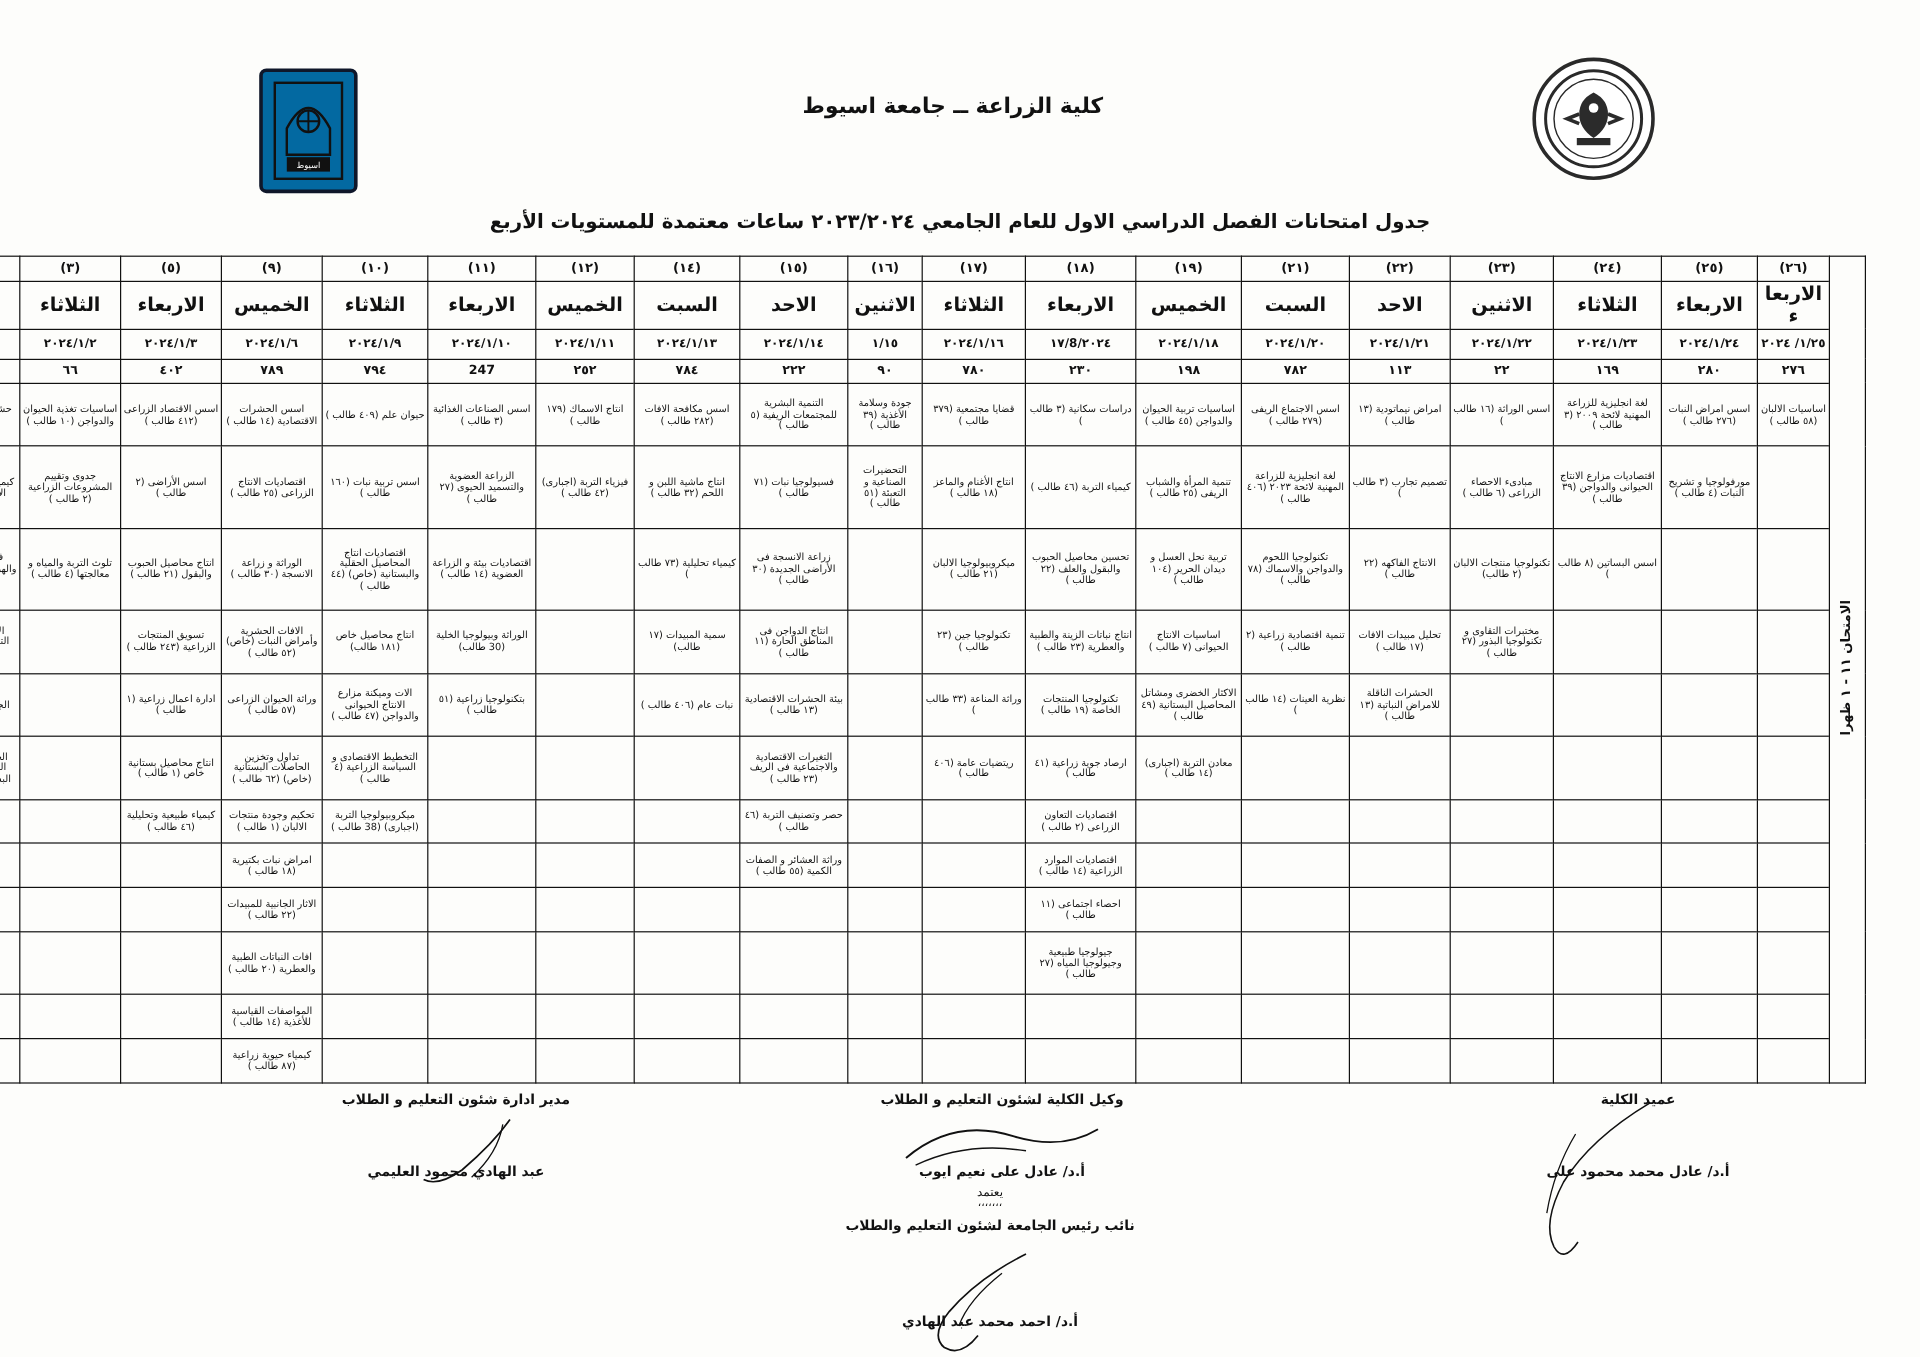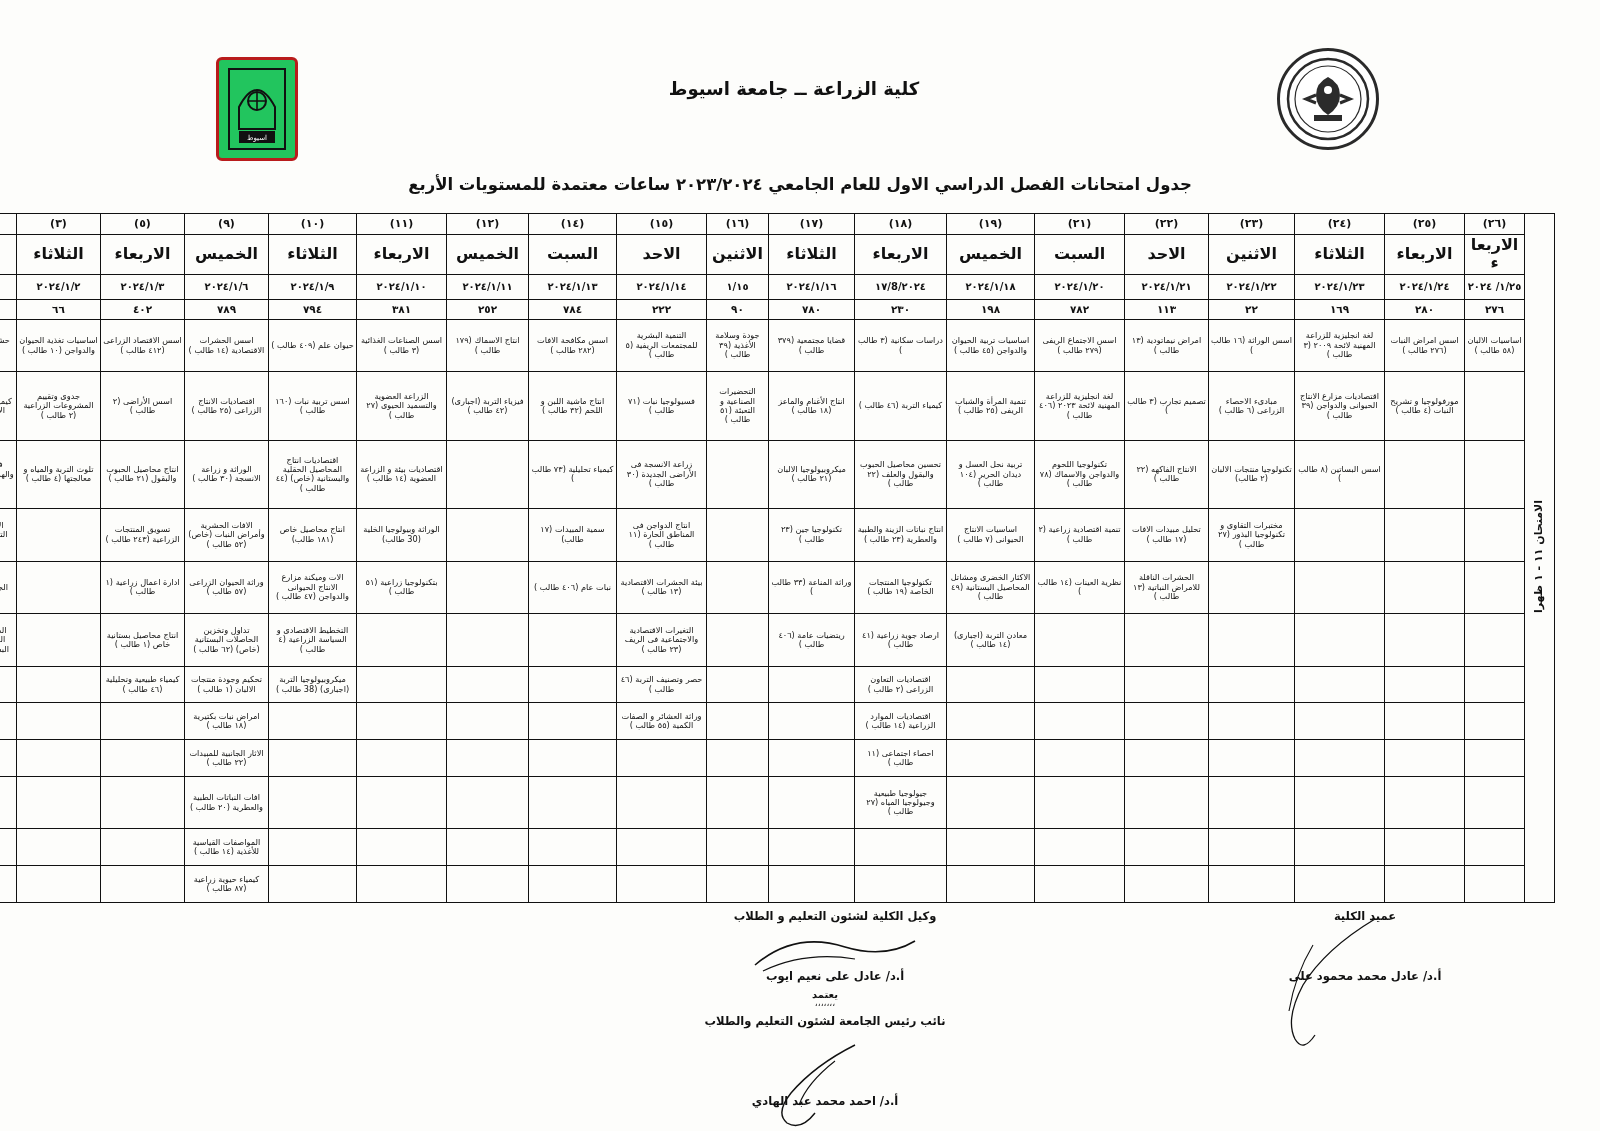--- a/index.html
+++ b/index.html
@@ -9,23 +9,23 @@
     font-family:"DejaVu Sans","Liberation Sans",sans-serif;
     color:#111;
     position:relative;
     overflow:hidden;
   }
   .page{position:relative;width:1600px;height:1131px;}
 
   
   .logo-left{
     position:absolute;left:216px;top:57px;width:76px;height:98px;
-    border:3px solid #b91c1c;border-radius:6px;
+    border:3px solid #0f172a;border-radius:6px;
     display:flex;align-items:center;justify-content:center;
-    background:#22c55e;
+    background:#0369a1;
   }
   .logo-left svg{display:block;}
   .logo-right{
     position:absolute;left:1277px;top:48px;width:96px;height:96px;
     border-radius:50%;border:3px solid #2a2a2a;
     display:flex;align-items:center;justify-content:center;background:#fff;
   }
   .logo-right svg{display:block;}
 
   .univ-title{
@@ -86,21 +86,21 @@
 
   
   .sigs{position:absolute;left:75px;top:905px;width:1480px;height:210px;}
   .sig{position:absolute;text-align:center;font-size:11.5px;}
   .sig .role{font-weight:bold;display:block;margin-bottom:46px;}
   .sig .name{display:block;font-weight:bold;}
   .sig-dean{right:40px;top:4px;width:300px;}
   .sig-vice{right:560px;top:4px;width:320px;}
   .sig-mgr{right:1010px;top:4px;width:330px;}
   .sig-approve{right:560px;top:84px;width:340px;text-align:center;}
-  .sig-approve .approve-word{font-size:10px;font-weight:bold;display:block;}
+  .sig-approve .approve-word{font-size:10px;font-weight:normal;display:block;}
   .sig-approve .dots{font-size:9px;letter-spacing:2px;display:block;margin-top:-2px;}
   .sig-approve .role2{font-weight:bold;display:block;margin-top:6px;}
   .sig-approve .name2{display:block;font-weight:bold;margin-top:66px;}
   .scribble{position:absolute;pointer-events:none;}
 </style>
 </head>
 <body>
 
 <div class="page">
 
@@ -225,21 +225,21 @@
             <td>٢٢</td>
             <td>١١٣</td>
             <td>٧٨٢</td>
             <td>١٩٨</td>
             <td>٢٣٠</td>
             <td>٧٨٠</td>
             <td>٩٠</td>
             <td>٢٢٢</td>
             <td>٧٨٤</td>
             <td>٢٥٢</td>
-            <td>٣٨١</td>
+            <td>247</td>
             <td>٧٩٤</td>
             <td>٧٨٩</td>
             <td>٤٠٢</td>
             <td>٦٦</td>
             <td>٢٧٦</td>
           </tr>
           <tr class="r-body">
             <td>
               <span class="cell-txt">اساسيات الالبان (٥٨ طالب )</span>
             </td>
@@ -688,20 +688,28 @@
             <td></td>
             <td></td>
             <td></td>
           </tr>
         </tbody>
     </table>
   </div>
 
   <div class="sigs">
 
+    <div class="sig sig-mgr">
+      <span class="role">مدير ادارة شئون التعليم و الطلاب</span>
+      <span class="name">عبد الهادي محمود العليمي</span>
+      <svg class="scribble" style="right:80px;top:14px;" width="150" height="70" aria-hidden="true">
+        <path d="M110 10 Q96 30 70 52 Q50 66 38 60" stroke="#111" stroke-width="1.4" fill="none"></path>
+        <path d="M104 14 Q100 38 78 58" stroke="#111" stroke-width="1.1" fill="none"></path>
+      </svg>
+    </div>
 
     <div class="sig sig-vice">
       <span class="role">وكيل الكلية لشئون التعليم و الطلاب</span>
       <span class="name">أ.د/ عادل على نعيم ايوب</span>
       <svg class="scribble" style="right:60px;top:16px;" width="200" height="60" aria-hidden="true">
         <path d="M20 40 Q60 6 110 22 Q150 34 180 16" stroke="#111" stroke-width="1.6" fill="none"></path>
         <path d="M28 46 Q70 26 120 34" stroke="#111" stroke-width="1.2" fill="none"></path>
       </svg>
     </div>
 

